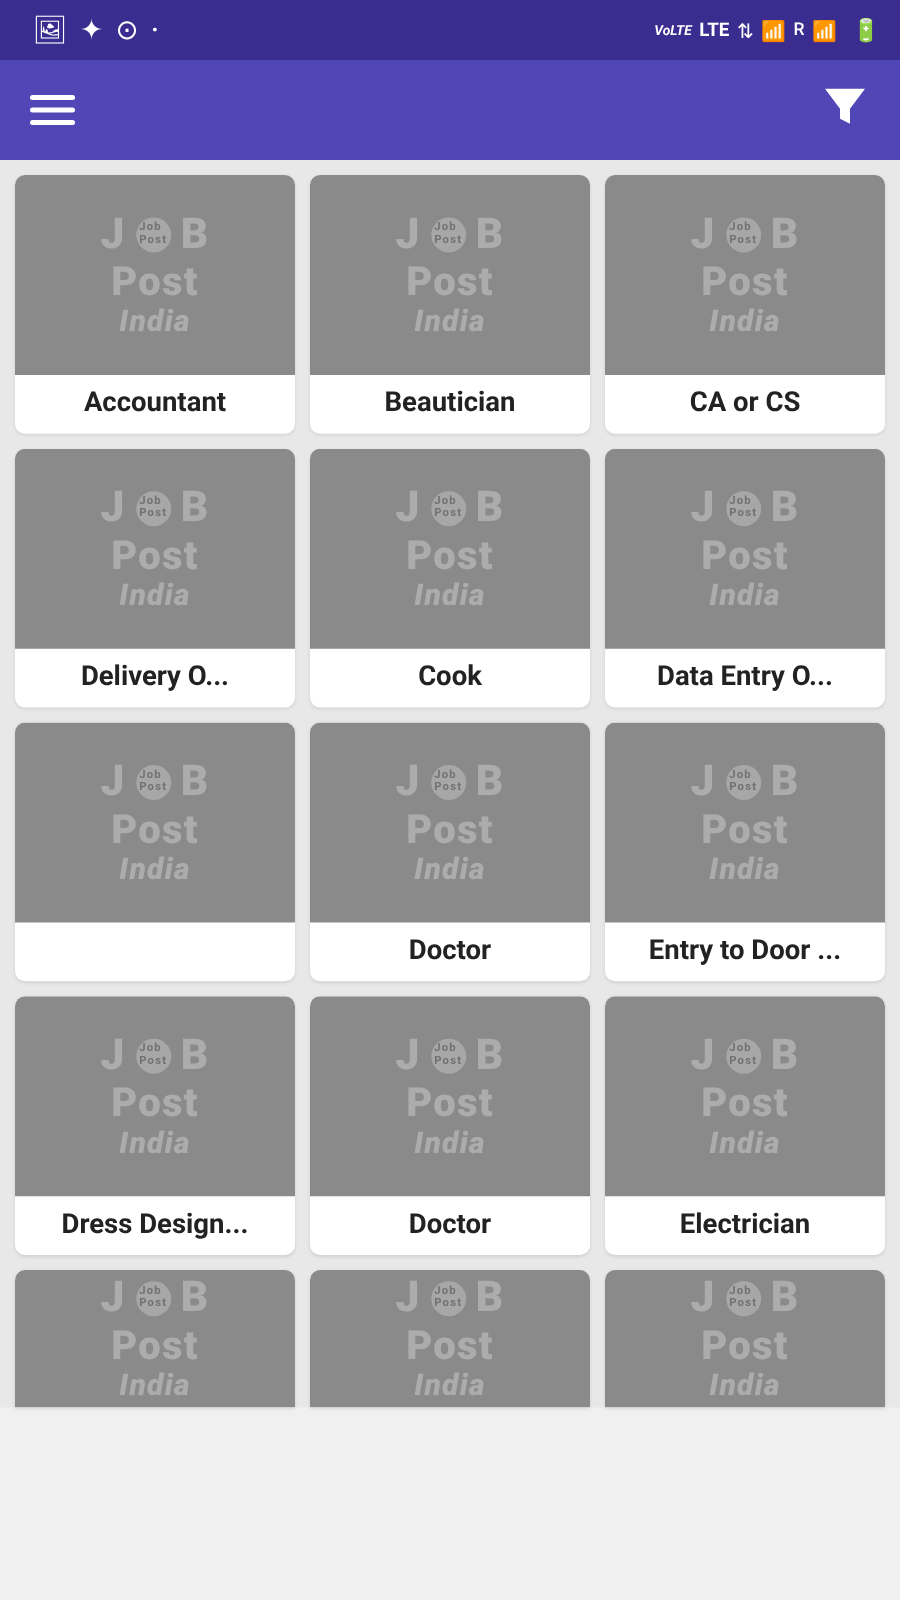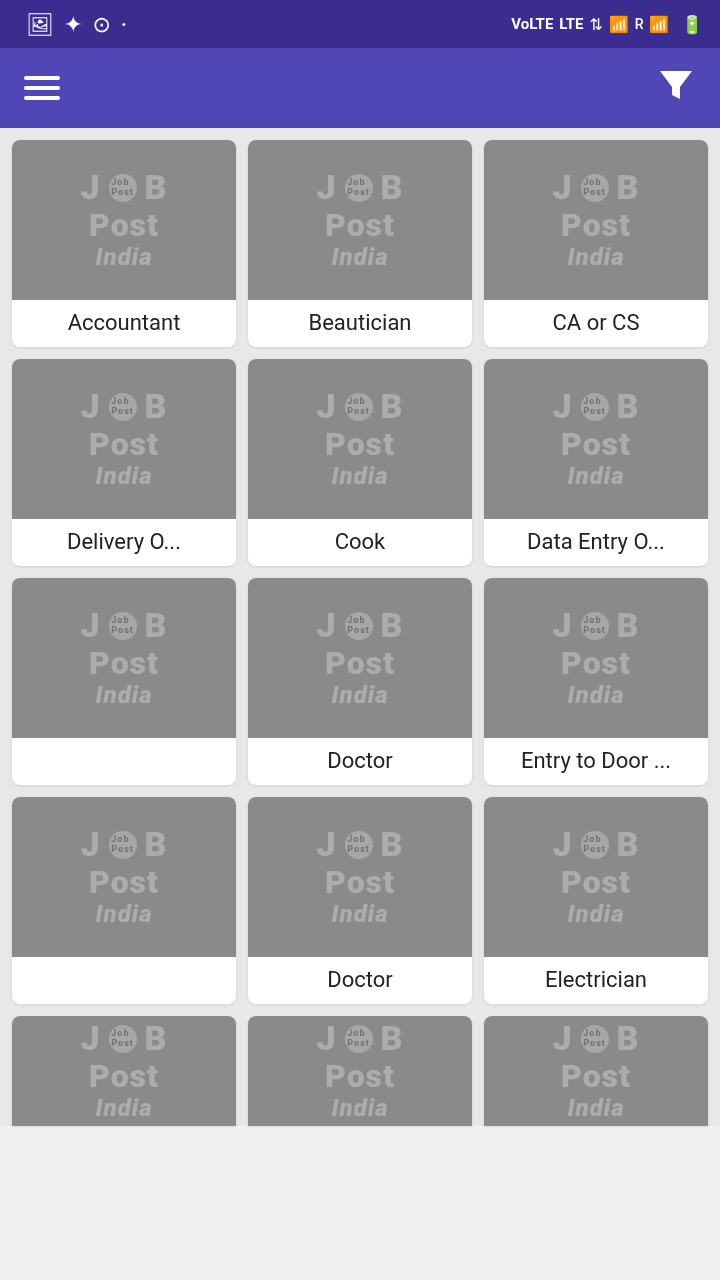--- a/index.html
+++ b/index.html
@@ -134,21 +134,21 @@
     }
     .card-image .watermark .jb-row .b { font-size: 34px; }
     .card-image .watermark .post-text { font-size: 32px; }
     .card-image .watermark .india-text { font-size: 24px; font-style: italic; }
 
     .card-label {
       font-size: 22px;
       color: #222;
       text-align: center;
       padding: 10px 6px 0 6px;
-      font-weight: 400;
+      font-weight: 700;
     }
 
     
     .partial-row {
       display: grid;
       grid-template-columns: repeat(3, 1fr);
       gap: 12px;
       padding: 0 12px 0 12px;
       background: #e8e8e8;
     }
@@ -168,21 +168,21 @@
 
 <div class="status-bar">
   <div class="status-left">
     <span></span>
     <span>🖼</span>
     <span>✦</span>
     <span>⊙</span>
     <span>·</span>
   </div>
   <div class="status-right">
-    <span style="font-size:15px;font-weight:700;">VoLTE</span>
+    <span style="font-size:11px;font-weight:700;font-style:italic;">VoLTE</span>
     <span style="font-size:15px;font-weight:700;">LTE</span>
     <span style="font-size:16px;">⇅</span>
     <span style="font-size:16px;">📶</span>
     <span style="font-size:14px;">R</span>
     <span style="font-size:16px;">📶</span>
     <span></span>
     <span>🔋</span>
   </div>
 </div>
 
@@ -351,20 +351,21 @@
         <div class="jb-row">
           <span class="j">J</span>
           <div class="circle-logo">Job<br>Post</div>
           <span class="b">B</span>
         </div>
         <div class="post-text">Post</div>
         <div class="india-text">India</div>
       </div>
 
       </div>
+      <span class="card-label">Dress Design...</span>
     </div>
     <div class="category-card">
       <div class="card-image">
 
       <div class="watermark">
         <div class="jb-row">
           <span class="j">J</span>
           <div class="circle-logo">Job<br>Post</div>
           <span class="b">B</span>
         </div>

